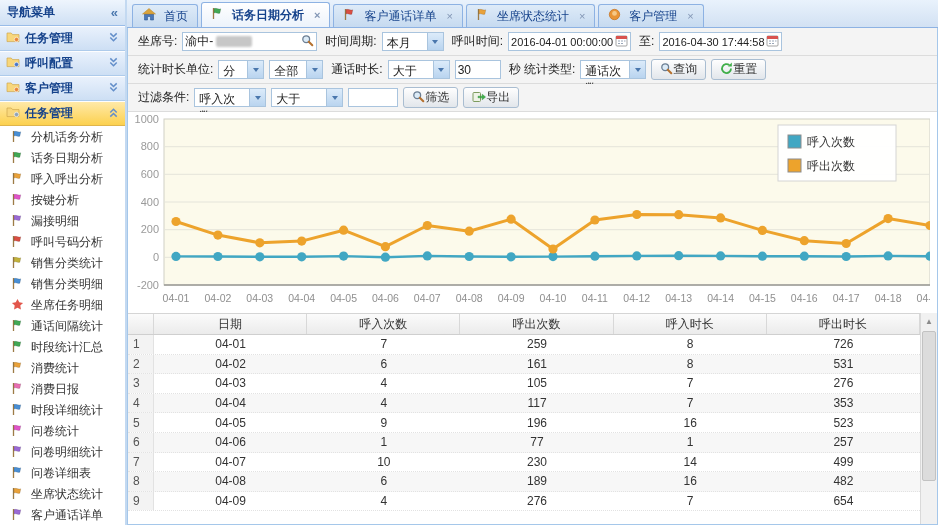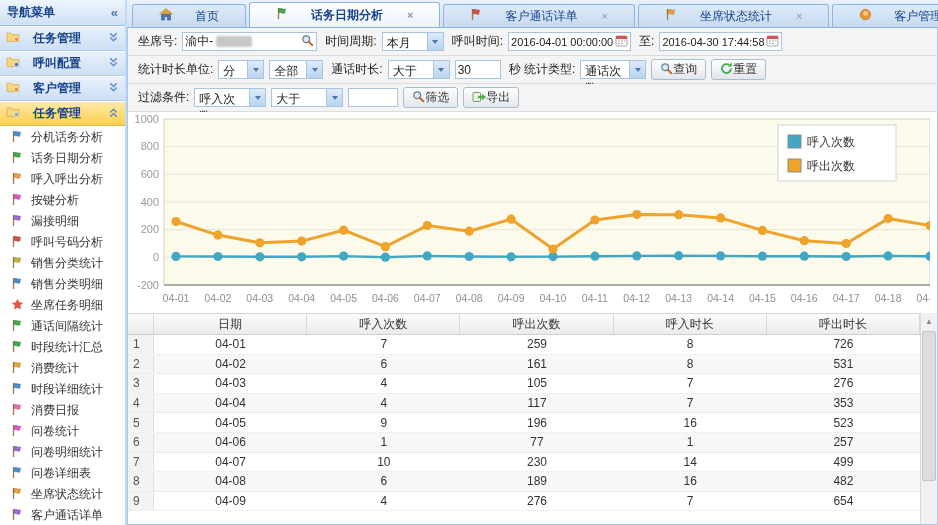--- a/index.html
+++ b/index.html
@@ -9,32 +9,32 @@
 
   
   .sidebar { width: 127px; flex: 0 0 127px; background: #fff;
     border-right: 2px solid #c3d9f1; display: flex; flex-direction: column; }
   .sb-header { height: 26px; flex: 0 0 26px; background: linear-gradient(#eef5fd,#cfe0f4);
     border-bottom: 1px solid #99bce8; color: #15428b; font-weight: bold;
     display: flex; align-items: center; justify-content: space-between; padding: 0 7px; }
   .sb-collapse { color: #4a77ad; font-weight: bold; cursor: pointer; font-size: 13px; }
   .sb-sec { height: 25px; background: linear-gradient(#e9f1fc,#cddff4);
     border-bottom: 1px solid #aecbeb; border-top: 1px solid #fdfdfe; color: #15428b;
-    font-weight: bold; display: flex; align-items: center; gap: 13px; padding: 4px 6px; cursor: pointer; }
+    font-weight: bold; display: flex; align-items: center; gap: 5px; padding: 4px 6px; cursor: pointer; }
   .sb-sec.sel { background: linear-gradient(#ffe9a8,#fcd14f); border-bottom: 1px solid #e0b54b; }
   .sb-sec .lbl { flex: 1; }
   .sb-items { flex: 1; overflow: hidden; padding-top: 1px; }
   .sb-item { height: 21px; display: flex; align-items: center; gap: 7px;
     padding-left: 11px; color: #333; cursor: pointer; white-space: nowrap; }
 
   
   .main { flex: 1; display: flex; flex-direction: column; min-width: 0; }
   .tabbar { height: 28px; flex: 0 0 28px; background: linear-gradient(#e9f2fc,#d2e1f3);
     border-bottom: 1px solid #8db2e3; display: flex; align-items: flex-end; padding: 3px 0 0 5px; gap: 3px; }
-  .tab { height: 23px; display: inline-flex; align-items: center; gap: 22px; padding: 0 26px;
+  .tab { height: 23px; display: inline-flex; align-items: center; gap: 8px; padding: 0 9px;
     border: 1px solid #8db2e3; border-bottom: none; border-radius: 3px 3px 0 0;
     background: linear-gradient(#deebf8,#c6daf0); color: #15428b; cursor: pointer; white-space: nowrap; }
   .tab.active { background: linear-gradient(#ffffff,#ecf3fb); font-weight: bold; height: 25px; }
   .tab .close { color: #8296b5; font-size: 11px; margin-left: 2px; }
 
   .panel { flex: 1; border: 1px solid #a5c7ea; border-top: none; background: #fff;
     display: flex; flex-direction: column; min-height: 0; }
   .tbrow { height: 28px; flex: 0 0 28px; background: #f4f4f4; border-bottom: 1px solid #dcdcdc;
     display: flex; align-items: center; padding-left: 7px; gap: 5px; color: #222; }
   .flabel { margin-left: 3px; }
@@ -207,30 +207,30 @@
         <div class="sb-item">
           <span><svg width="13" height="13" viewBox="0 0 13 13">
               <path d="M2.5 1v11" stroke="#9c7b46" stroke-width="1.3"></path>
               <path d="M3 1.6c2-.9 3.6 1 6.8.2l-.9 4.4c-2.6.8-4.4-1-5.9-.2z" fill="#e9a23b" stroke="rgba(0,0,0,.25)" stroke-width=".5"></path>
             </svg></span>
           <span>消费统计</span>
         </div>
         <div class="sb-item">
           <span><svg width="13" height="13" viewBox="0 0 13 13">
               <path d="M2.5 1v11" stroke="#9c7b46" stroke-width="1.3"></path>
+              <path d="M3 1.6c2-.9 3.6 1 6.8.2l-.9 4.4c-2.6.8-4.4-1-5.9-.2z" fill="#e86fb1" stroke="rgba(0,0,0,.25)" stroke-width=".5"></path>
+            </svg></span>
+          <span>消费日报</span>
+        </div>
+        <div class="sb-item">
+          <span><svg width="13" height="13" viewBox="0 0 13 13">
+              <path d="M2.5 1v11" stroke="#9c7b46" stroke-width="1.3"></path>
               <path d="M3 1.6c2-.9 3.6 1 6.8.2l-.9 4.4c-2.6.8-4.4-1-5.9-.2z" fill="#4a8fd4" stroke="rgba(0,0,0,.25)" stroke-width=".5"></path>
             </svg></span>
           <span>时段详细统计</span>
-        </div>
-        <div class="sb-item">
-          <span><svg width="13" height="13" viewBox="0 0 13 13">
-              <path d="M2.5 1v11" stroke="#9c7b46" stroke-width="1.3"></path>
-              <path d="M3 1.6c2-.9 3.6 1 6.8.2l-.9 4.4c-2.6.8-4.4-1-5.9-.2z" fill="#e86fb1" stroke="rgba(0,0,0,.25)" stroke-width=".5"></path>
-            </svg></span>
-          <span>消费日报</span>
         </div>
         <div class="sb-item">
           <span><svg width="13" height="13" viewBox="0 0 13 13">
               <path d="M2.5 1v11" stroke="#9c7b46" stroke-width="1.3"></path>
               <path d="M3 1.6c2-.9 3.6 1 6.8.2l-.9 4.4c-2.6.8-4.4-1-5.9-.2z" fill="#e055c8" stroke="rgba(0,0,0,.25)" stroke-width=".5"></path>
             </svg></span>
           <span>问卷统计</span>
         </div>
         <div class="sb-item">
           <span><svg width="13" height="13" viewBox="0 0 13 13">

